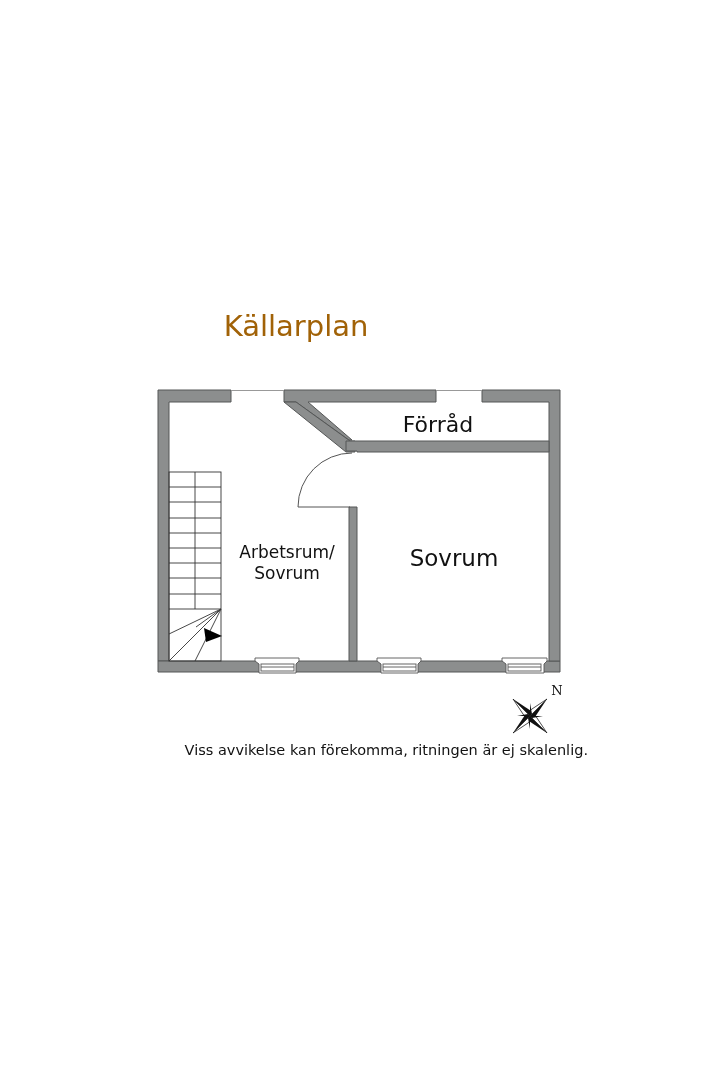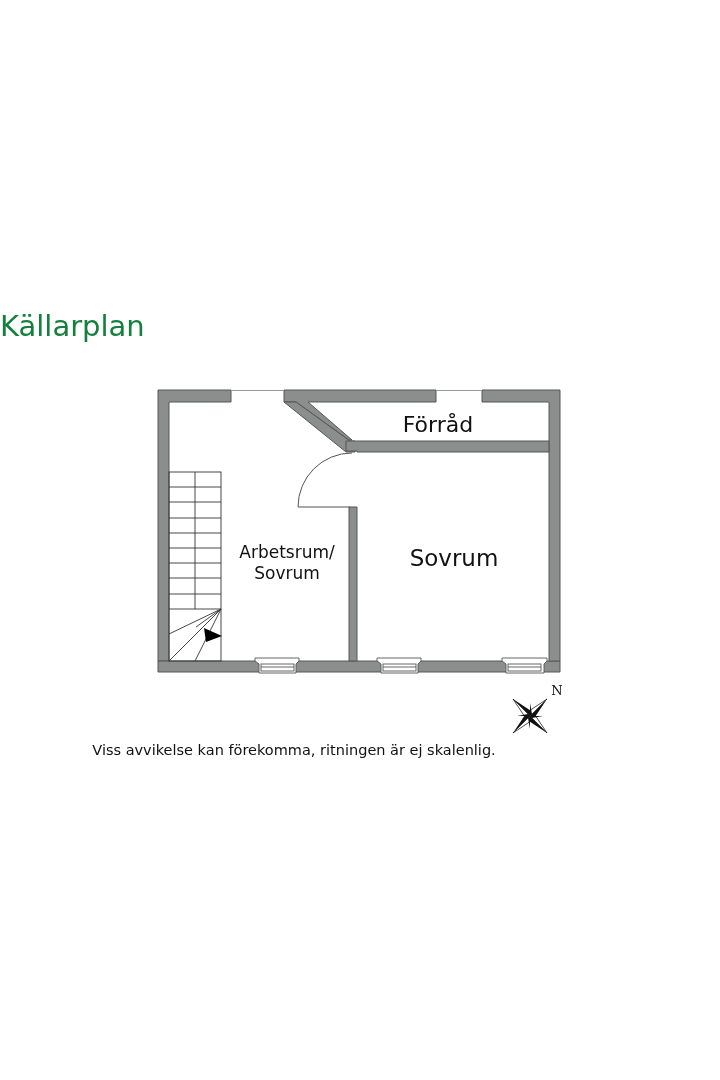--- a/index.html
+++ b/index.html
@@ -1,28 +1,28 @@
 <!DOCTYPE html>
 <html><head>
   <meta charset="utf-8">
   <style>
     html, body { margin: 0; padding: 0; background: #ffffff; }
     body { width: 720px; height: 1080px; position: relative; overflow: hidden; }
     .title {
       position: absolute; left: 0; width: 592px; top: 309px;
-      text-align: left; font-family: "DejaVu Sans", sans-serif;
-      font-size: 29px; color: #15803d; letter-spacing: 0px;
+      text-align: center; font-family: "DejaVu Sans", sans-serif;
+      font-size: 29px; color: #a16207; letter-spacing: 0px;
     }
     .plan { position: absolute; left: 0; top: 0; }
     .room-label {
       font-family: "DejaVu Sans", sans-serif; fill: #111111;
     }
     .disclaimer {
       position: absolute; left: 0; width: 588px; top: 742px;
-      text-align: center; font-family: "DejaVu Sans", sans-serif;
+      text-align: right; font-family: "DejaVu Sans", sans-serif;
       font-size: 14.5px; color: #111111;
     }
   </style>
 </head>
 <body>
 
 <div class="title">Källarplan</div>
 
 <svg class="plan" width="720" height="1080" viewBox="0 0 720 1080" xmlns="http://www.w3.org/2000/svg">
   <g fill="#8c8e8e" stroke="#555757" stroke-width="1">

